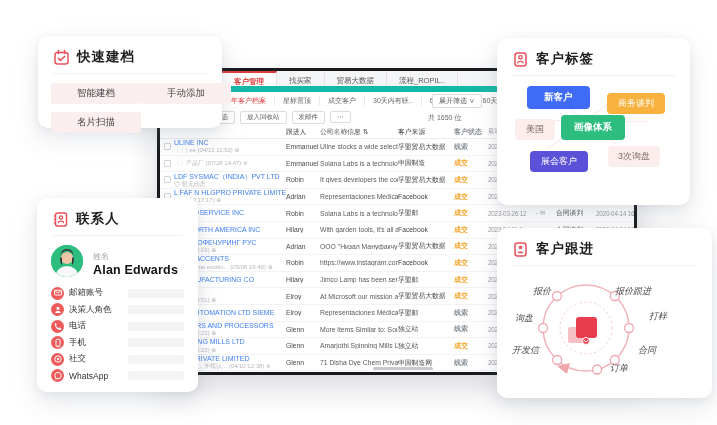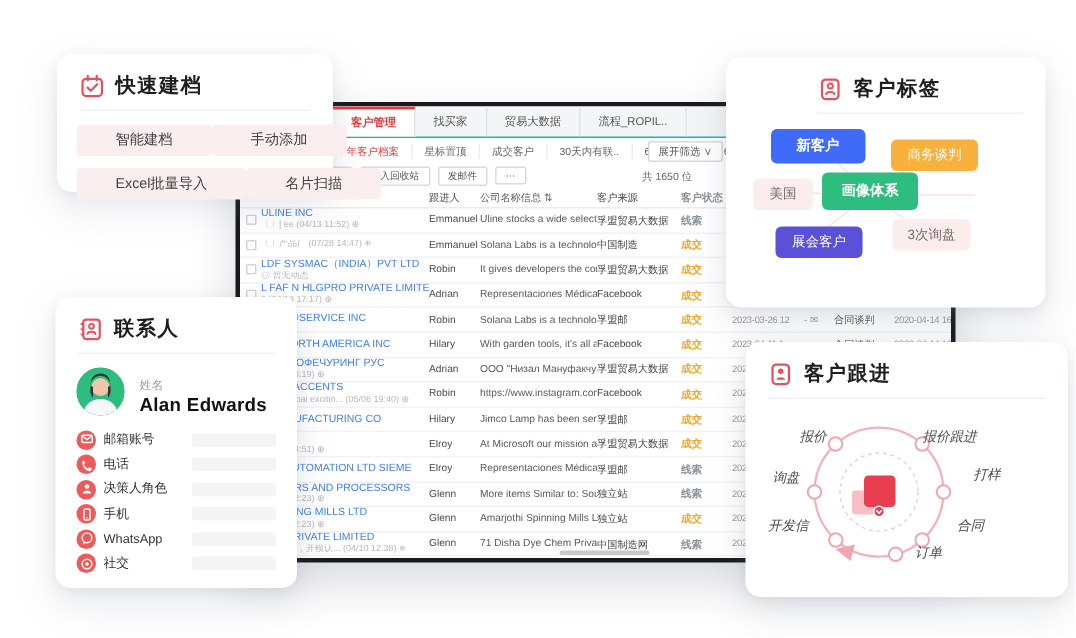--- a/index.html
+++ b/index.html
@@ -5,21 +5,21 @@
   * { margin:0; padding:0; box-sizing:border-box; }
   html,body { background:#fff; }
   body { font-family:"Liberation Sans", sans-serif; }
   #stage { position:relative; width:717px; height:425px; background:#ffffff; overflow:hidden; }
 
   
   .shot { position:absolute; left:157px; top:68px; width:480px; height:307px;
           background:#fff; border:3px solid #17191c; border-radius:3px;
           box-shadow:0 14px 30px rgba(30,40,60,.16); z-index:1; }
   .tabbar { height:21px; background:#f4f5f6; display:flex; align-items:stretch;
-            font-size:7.5px; color:#555; border-bottom:1px solid #14b8a6; }
+            font-size:7.5px; color:#555; border-bottom:6px solid #14b8a6; }
   .tabbar .lead { width:62px; }
   .tab { padding:0 12px; line-height:20px; border-right:1px solid #e3e3e5; white-space:nowrap; }
   .tab.active { background:#fff; color:#e03e3e; border-top:2px solid #e03e3e; line-height:18px; font-weight:bold; }
   .filterbar { position:relative; height:17px; display:flex; align-items:center;
                padding-left:64px; font-size:7px; color:#666; }
   .filterbar .preset { color:#e03e3e; padding-right:8px; }
   .filterbar .fitem { padding:0 8px; border-left:1px solid #ececee; white-space:nowrap; }
   .filterbar .expand { position:absolute; left:272px; top:2px; border:1px solid #d9d9dd;
                        border-radius:2px; padding:1px 6px; color:#555; background:#fff; }
   .actionbar { position:relative; height:16px; display:flex; align-items:center; gap:5px; padding-left:48px; }
@@ -56,21 +56,21 @@
   .hicon { width:17px; height:17px; flex:none; }
 
   
   #card-quick { left:38px; top:36px; width:184px; height:92px; }
   .qc-rows { padding:9px 13px 0; display:flex; flex-direction:column; gap:8px; }
   .qc-row { display:flex; justify-content:space-between; }
   .qc-btn { background:#fbeeee; color:#3f3f42; font-size:9.5px; border-radius:3px;
             padding:4px 26px; white-space:nowrap; }
 
   
-  #card-tags { left:484px; top:38px; width:213px; height:167px;padding-left:46px; }
+  #card-tags { left:497px; top:38px; width:193px; height:167px; }
   .tagwrap { position:absolute; inset:0; }
   .tag { position:absolute; border-radius:4px; font-size:9px; white-space:nowrap; }
   .tag-0 { left:30px;  top:48px;  padding:5px 17px; font-weight:bold; font-size:9.5px; }
   .tag-1 { left:110px; top:55px;  padding:4px 11px;font-family:Liberation Serif, serif; }
   .tag-2 { left:18px;  top:81px;  padding:4px 11px; }
   .tag-3 { left:64px;  top:77px;  padding:6px 13px; font-weight:bold; font-size:9.5px; }
   .tag-4 { left:33px;  top:113px; padding:4px 11px; }
   .tag-5 { left:111px; top:108px; padding:4px 10px; }
 
   
@@ -387,21 +387,20 @@
       </svg>
       <span class="card-title">快速建档</span>
     </div>
     <div class="card-divider"></div>
     <div class="qc-rows">
         <div class="qc-row">
           <div class="qc-btn">智能建档</div>
           <div class="qc-btn">手动添加</div>
         </div>
         <div class="qc-row">
-          <div class="qc-btn">Excel批量导入</div>
           <div class="qc-btn">名片扫描</div>
         </div>
       </div>
   </div>
 
   <div class="card" id="card-tags">
     <div class="card-head">
       <svg class="hicon" viewBox="0 0 17 17">
         <rect x="3" y="2" width="11" height="13" rx="2.5" fill="none" stroke="#E8505B" stroke-width="1.5"></rect>
         <circle cx="8.5" cy="6.3" r="1.7" fill="none" stroke="#E8505B" stroke-width="1.3"></circle>
@@ -465,64 +464,64 @@
               <rect x="1.5" y="2.2" width="7" height="4.8" rx="0.8" fill="none" stroke="#fff" stroke-width="1"></rect>
               <path d="M1.8 2.6 L5 5 L8.2 2.6" fill="none" stroke="#fff" stroke-width="1"></path>
             </svg>
           </div>
           <div class="flabel">邮箱账号</div>
           <div class="finput"></div>
         </div>
         <div class="cfield">
           <div class="fico">
             <svg width="10" height="10" viewBox="0 0 10 10">
-              <path d="M2.3 1.8 l1.6 1.6 -1 1.2 q1 2.1 2.7 2.7 l1.2-1 1.6 1.6 q-.7 1.5-2.3 1.1 Q2.9 8.2 2 4.1 1.7 2.4 2.3 1.8z" fill="#fff"></path>
+              <circle cx="5" cy="3.4" r="1.6" fill="#fff"></circle>
+              <path d="M2.2 8 c0-2.6 5.6-2.6 5.6 0z" fill="#fff"></path>
             </svg>
           </div>
-          <div class="flabel">电话</div>
+          <div class="flabel">决策人角色</div>
           <div class="finput"></div>
         </div>
         <div class="cfield">
           <div class="fico">
             <svg width="10" height="10" viewBox="0 0 10 10">
-              <circle cx="5" cy="3.4" r="1.6" fill="#fff"></circle>
-              <path d="M2.2 8 c0-2.6 5.6-2.6 5.6 0z" fill="#fff"></path>
+              <path d="M2.3 1.8 l1.6 1.6 -1 1.2 q1 2.1 2.7 2.7 l1.2-1 1.6 1.6 q-.7 1.5-2.3 1.1 Q2.9 8.2 2 4.1 1.7 2.4 2.3 1.8z" fill="#fff"></path>
             </svg>
           </div>
-          <div class="flabel">决策人角色</div>
+          <div class="flabel">电话</div>
           <div class="finput"></div>
         </div>
         <div class="cfield">
           <div class="fico">
             <svg width="10" height="10" viewBox="0 0 10 10">
               <rect x="3" y="1.3" width="4" height="7.4" rx="1" fill="none" stroke="#fff" stroke-width="1"></rect>
               <circle cx="5" cy="7.2" r="0.5" fill="#fff"></circle>
             </svg>
           </div>
           <div class="flabel">手机</div>
           <div class="finput"></div>
         </div>
         <div class="cfield">
           <div class="fico">
             <svg width="10" height="10" viewBox="0 0 10 10">
+              <circle cx="5" cy="5" r="3.2" fill="none" stroke="#fff" stroke-width="1"></circle>
+              <circle cx="5" cy="5" r="1.2" fill="#fff"></circle>
+            </svg>
+          </div>
+          <div class="flabel">社交</div>
+          <div class="finput"></div>
+        </div>
+        <div class="cfield">
+          <div class="fico">
+            <svg width="10" height="10" viewBox="0 0 10 10">
               <circle cx="5" cy="4.6" r="3.2" fill="none" stroke="#fff" stroke-width="1"></circle>
               <path d="M2.8 7.2 L2.2 9 L4 8.2z" fill="#fff"></path>
             </svg>
           </div>
           <div class="flabel">WhatsApp</div>
-          <div class="finput"></div>
-        </div>
-        <div class="cfield">
-          <div class="fico">
-            <svg width="10" height="10" viewBox="0 0 10 10">
-              <circle cx="5" cy="5" r="3.2" fill="none" stroke="#fff" stroke-width="1"></circle>
-              <circle cx="5" cy="5" r="1.2" fill="#fff"></circle>
-            </svg>
-          </div>
-          <div class="flabel">社交</div>
           <div class="finput"></div>
         </div>
       </div>
   </div>
 
   <div class="card" id="card-follow">
     <div class="card-head">
       <svg class="hicon" viewBox="0 0 17 17">
         <rect x="3" y="2" width="11" height="13" rx="2.5" fill="none" stroke="#E8505B" stroke-width="1.5"></rect>
         <circle cx="8.5" cy="6.5" r="1.8" fill="#E8505B"></circle>

